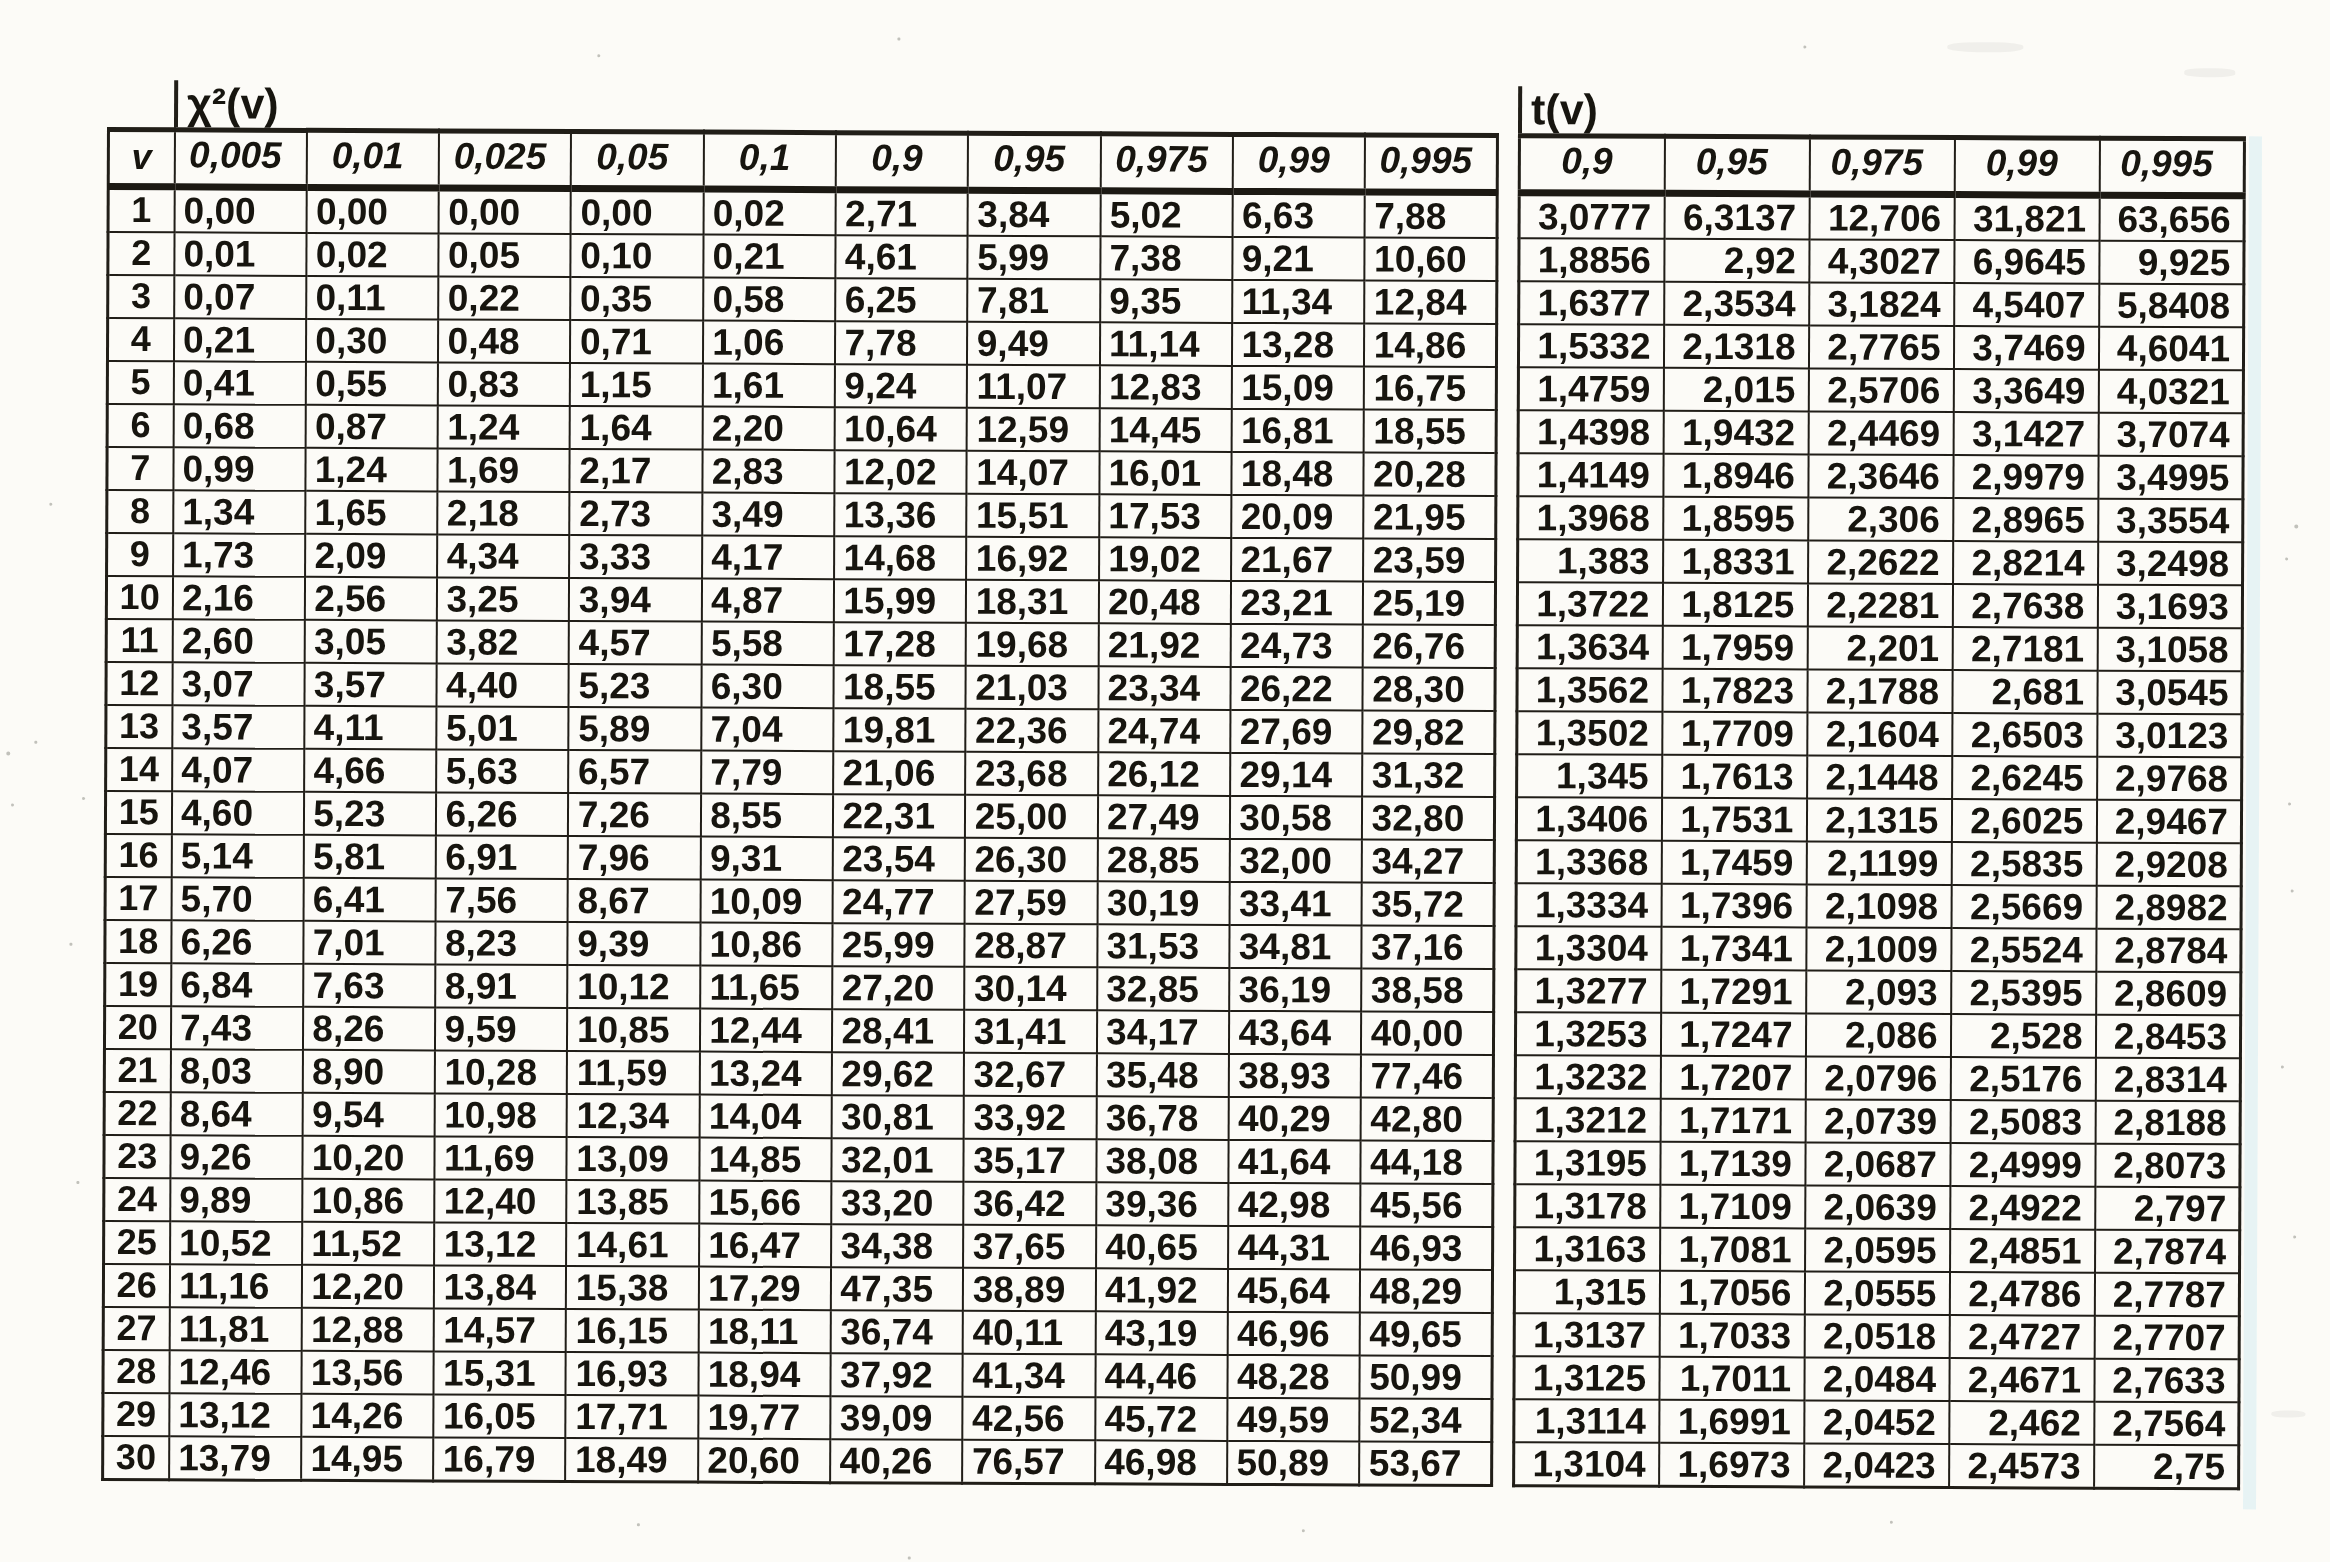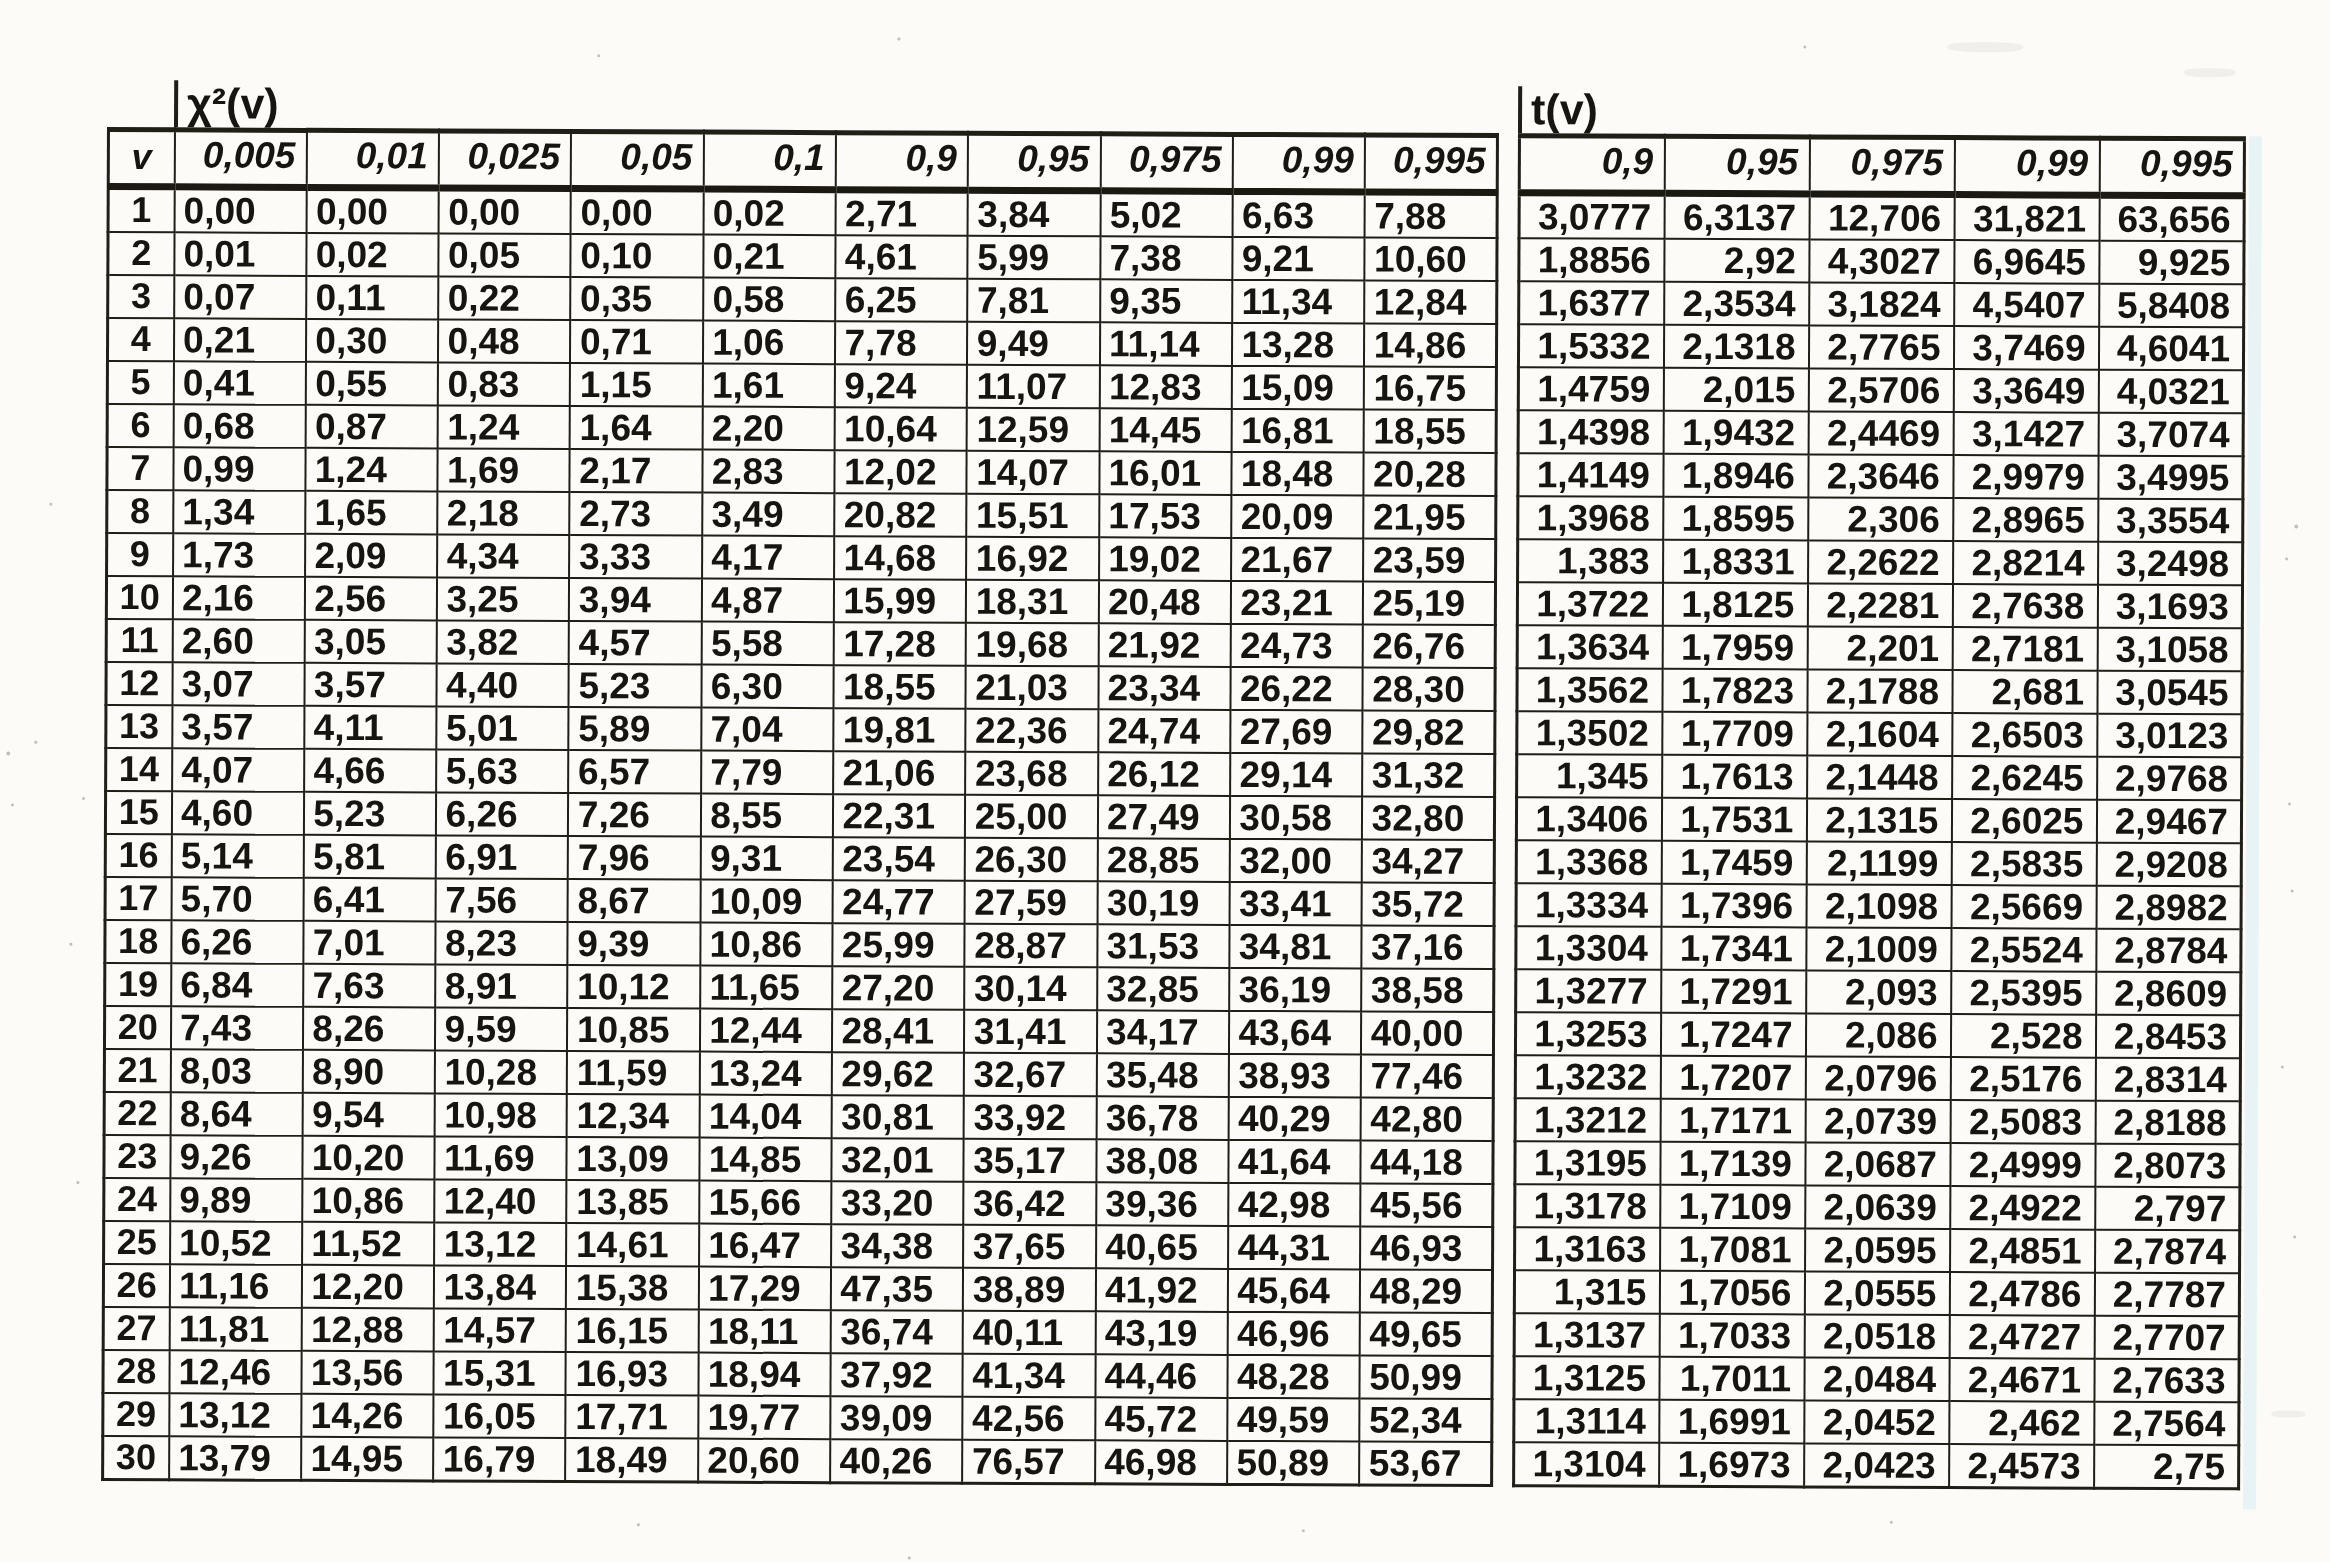--- a/index.html
+++ b/index.html
@@ -11,21 +11,21 @@
   #sheet{position:absolute;inset:0;transform:rotate(.25deg);transform-origin:107px 127px}
 
   .datatable{
     position:absolute;border-collapse:collapse;table-layout:fixed;
     border:3.4px solid #211e18;border-top-width:5.1px;
   }
   .datatable th,.datatable td{border:2.5px solid #211e18;overflow:hidden;white-space:nowrap}
   .datatable thead th{
     border-bottom:7.6px solid #1c1913;
     font-style:italic;font-weight:700;font-size:37px;
-    text-align:right;vertical-align:bottom;height:44px;padding:0 10.2px 6.8px 0;
+    text-align:center;vertical-align:bottom;height:44px;padding:0 10.2px 6.8px 0;
   }
   .datatable thead th.corner{text-align:center;padding:0 0 5.1px 0;font-size:36px}
   .datatable td{
     font-weight:700;font-size:37px;line-height:1;
     height:41px;vertical-align:middle;text-align:left;padding:0 0 0 8.5px;
   }
   .datatable td.vcell{text-align:center;padding:0;font-size:36px}
 
   #chi-table{left:107px;top:127px;width:1392px}
   #t-table{left:1518px;top:127px;width:728px}
@@ -163,21 +163,21 @@
           <td>18,48</td>
           <td>20,28</td>
         </tr>
         <tr>
           <td class="vcell">8</td>
           <td>1,34</td>
           <td>1,65</td>
           <td>2,18</td>
           <td>2,73</td>
           <td>3,49</td>
-          <td>20,82</td>
+          <td>13,36</td>
           <td>15,51</td>
           <td>17,53</td>
           <td>20,09</td>
           <td>21,95</td>
         </tr>
         <tr>
           <td class="vcell">9</td>
           <td>1,73</td>
           <td>2,09</td>
           <td>4,34</td>

